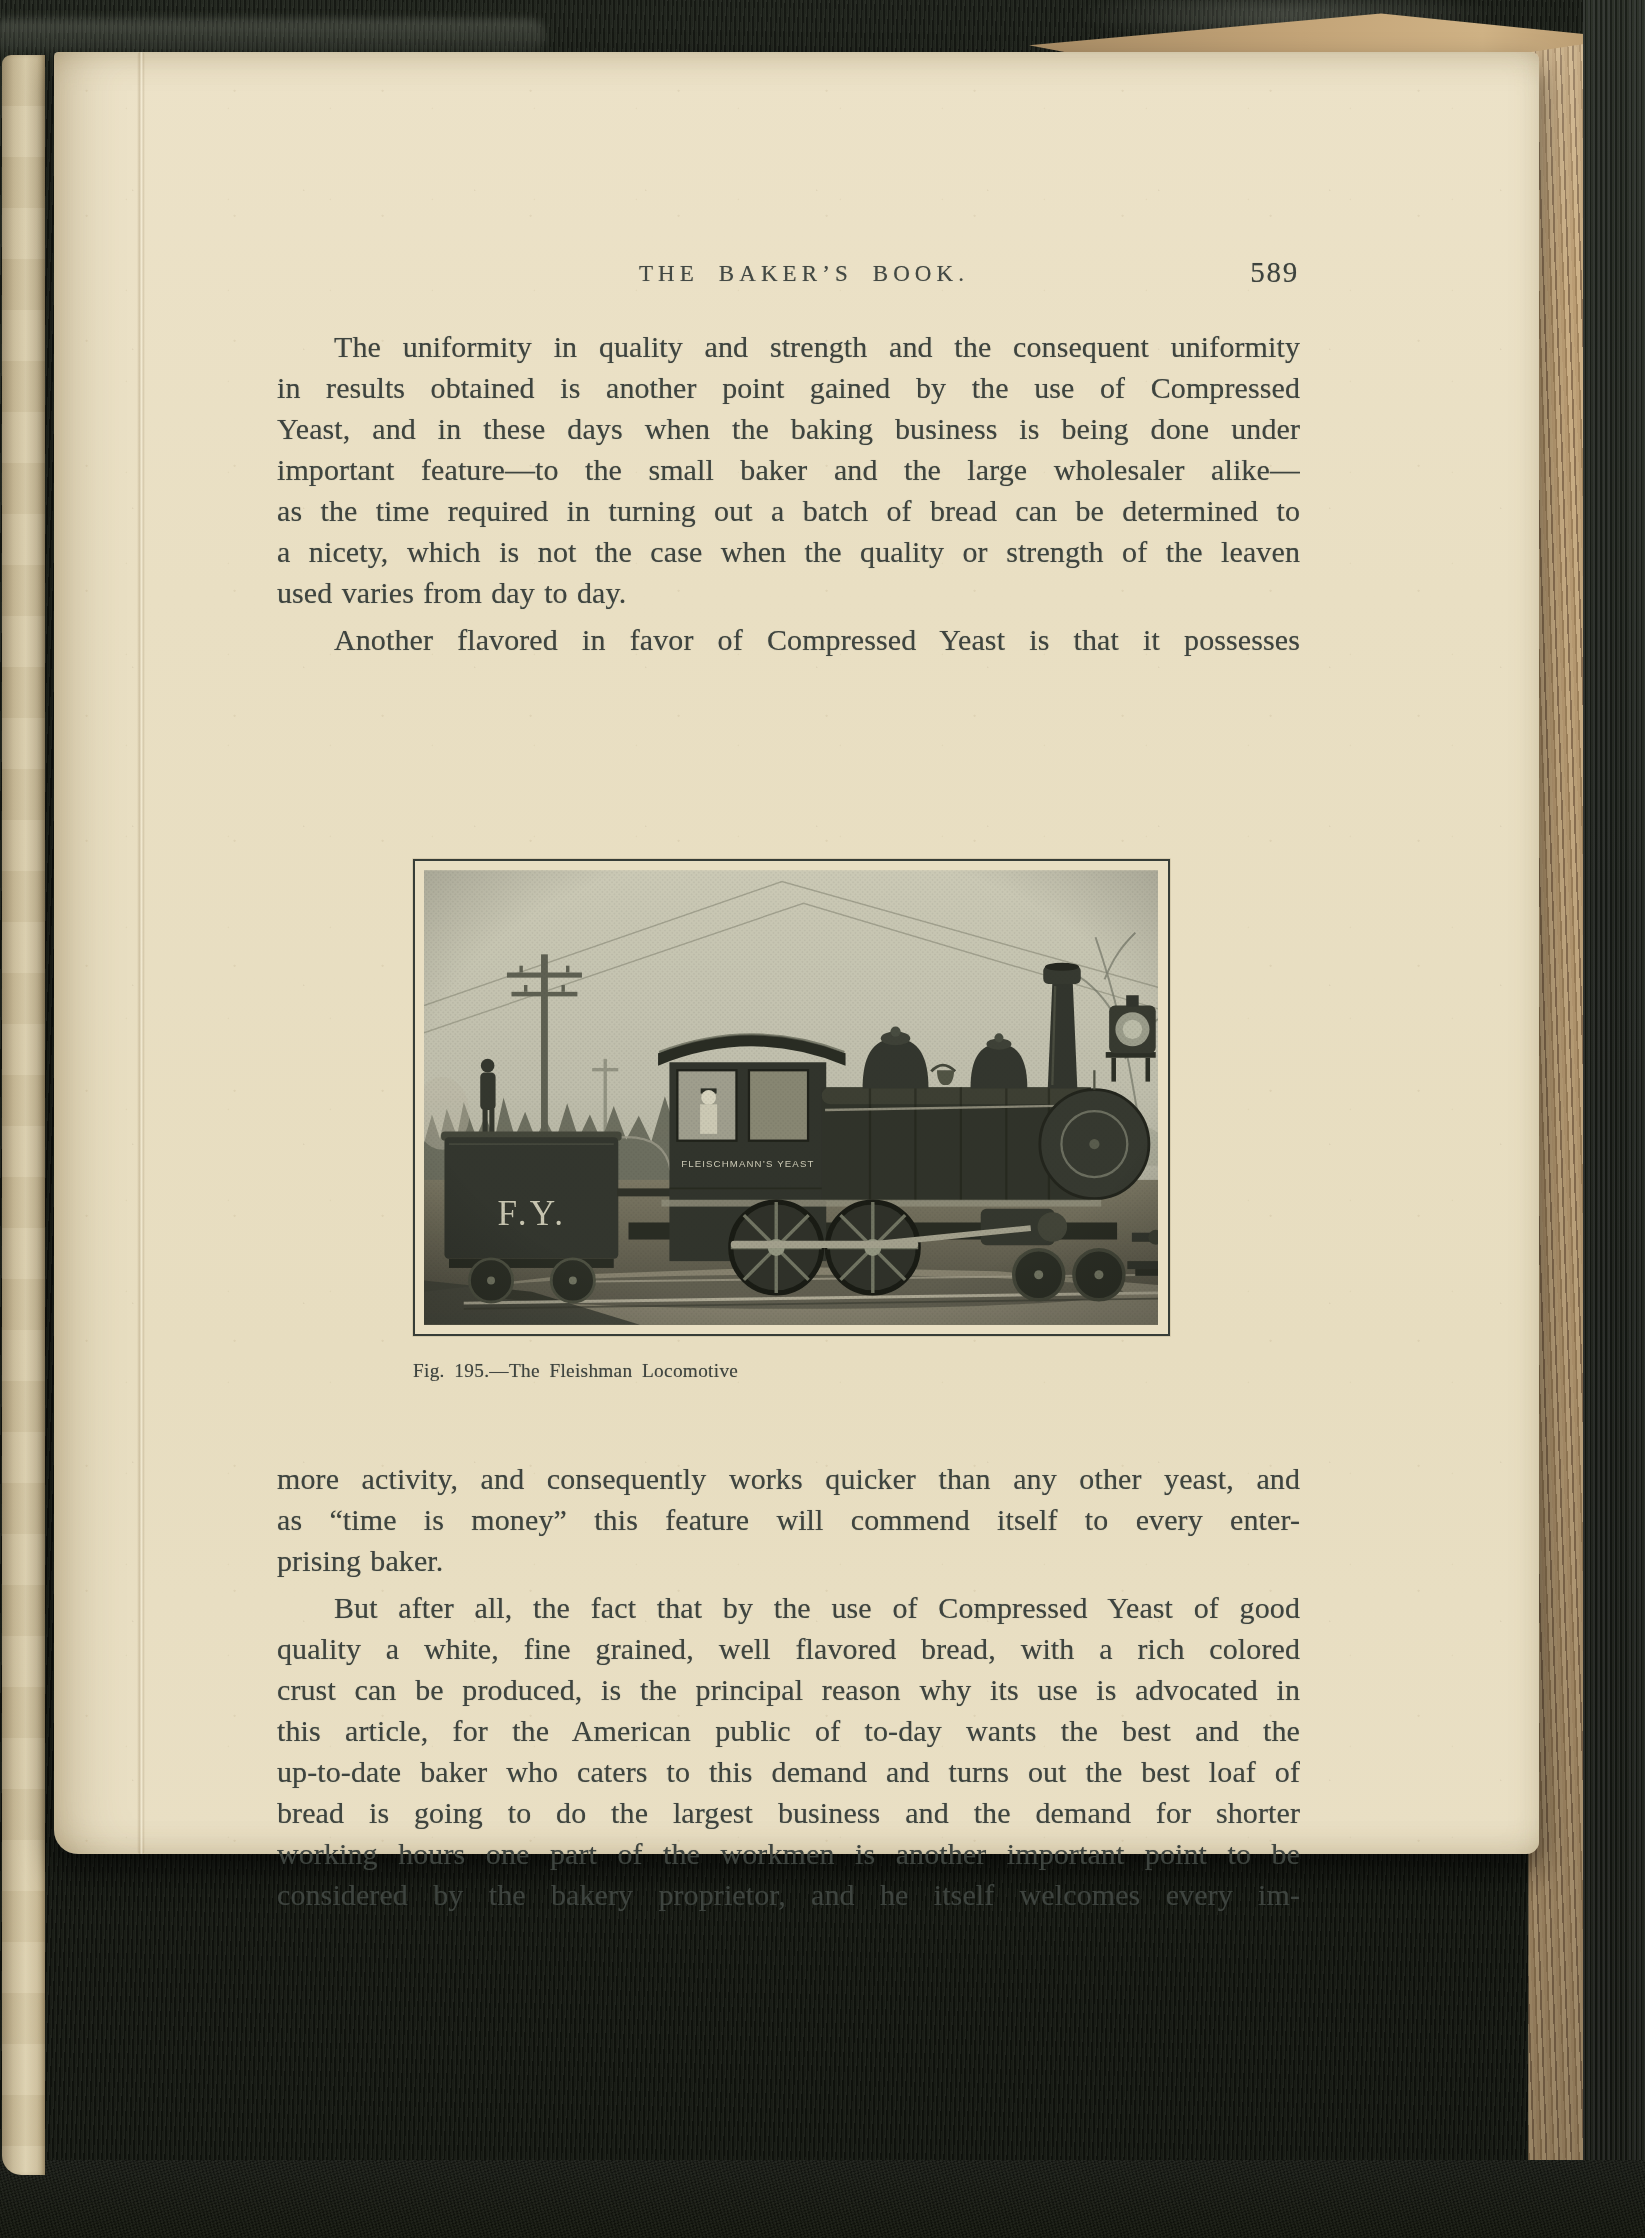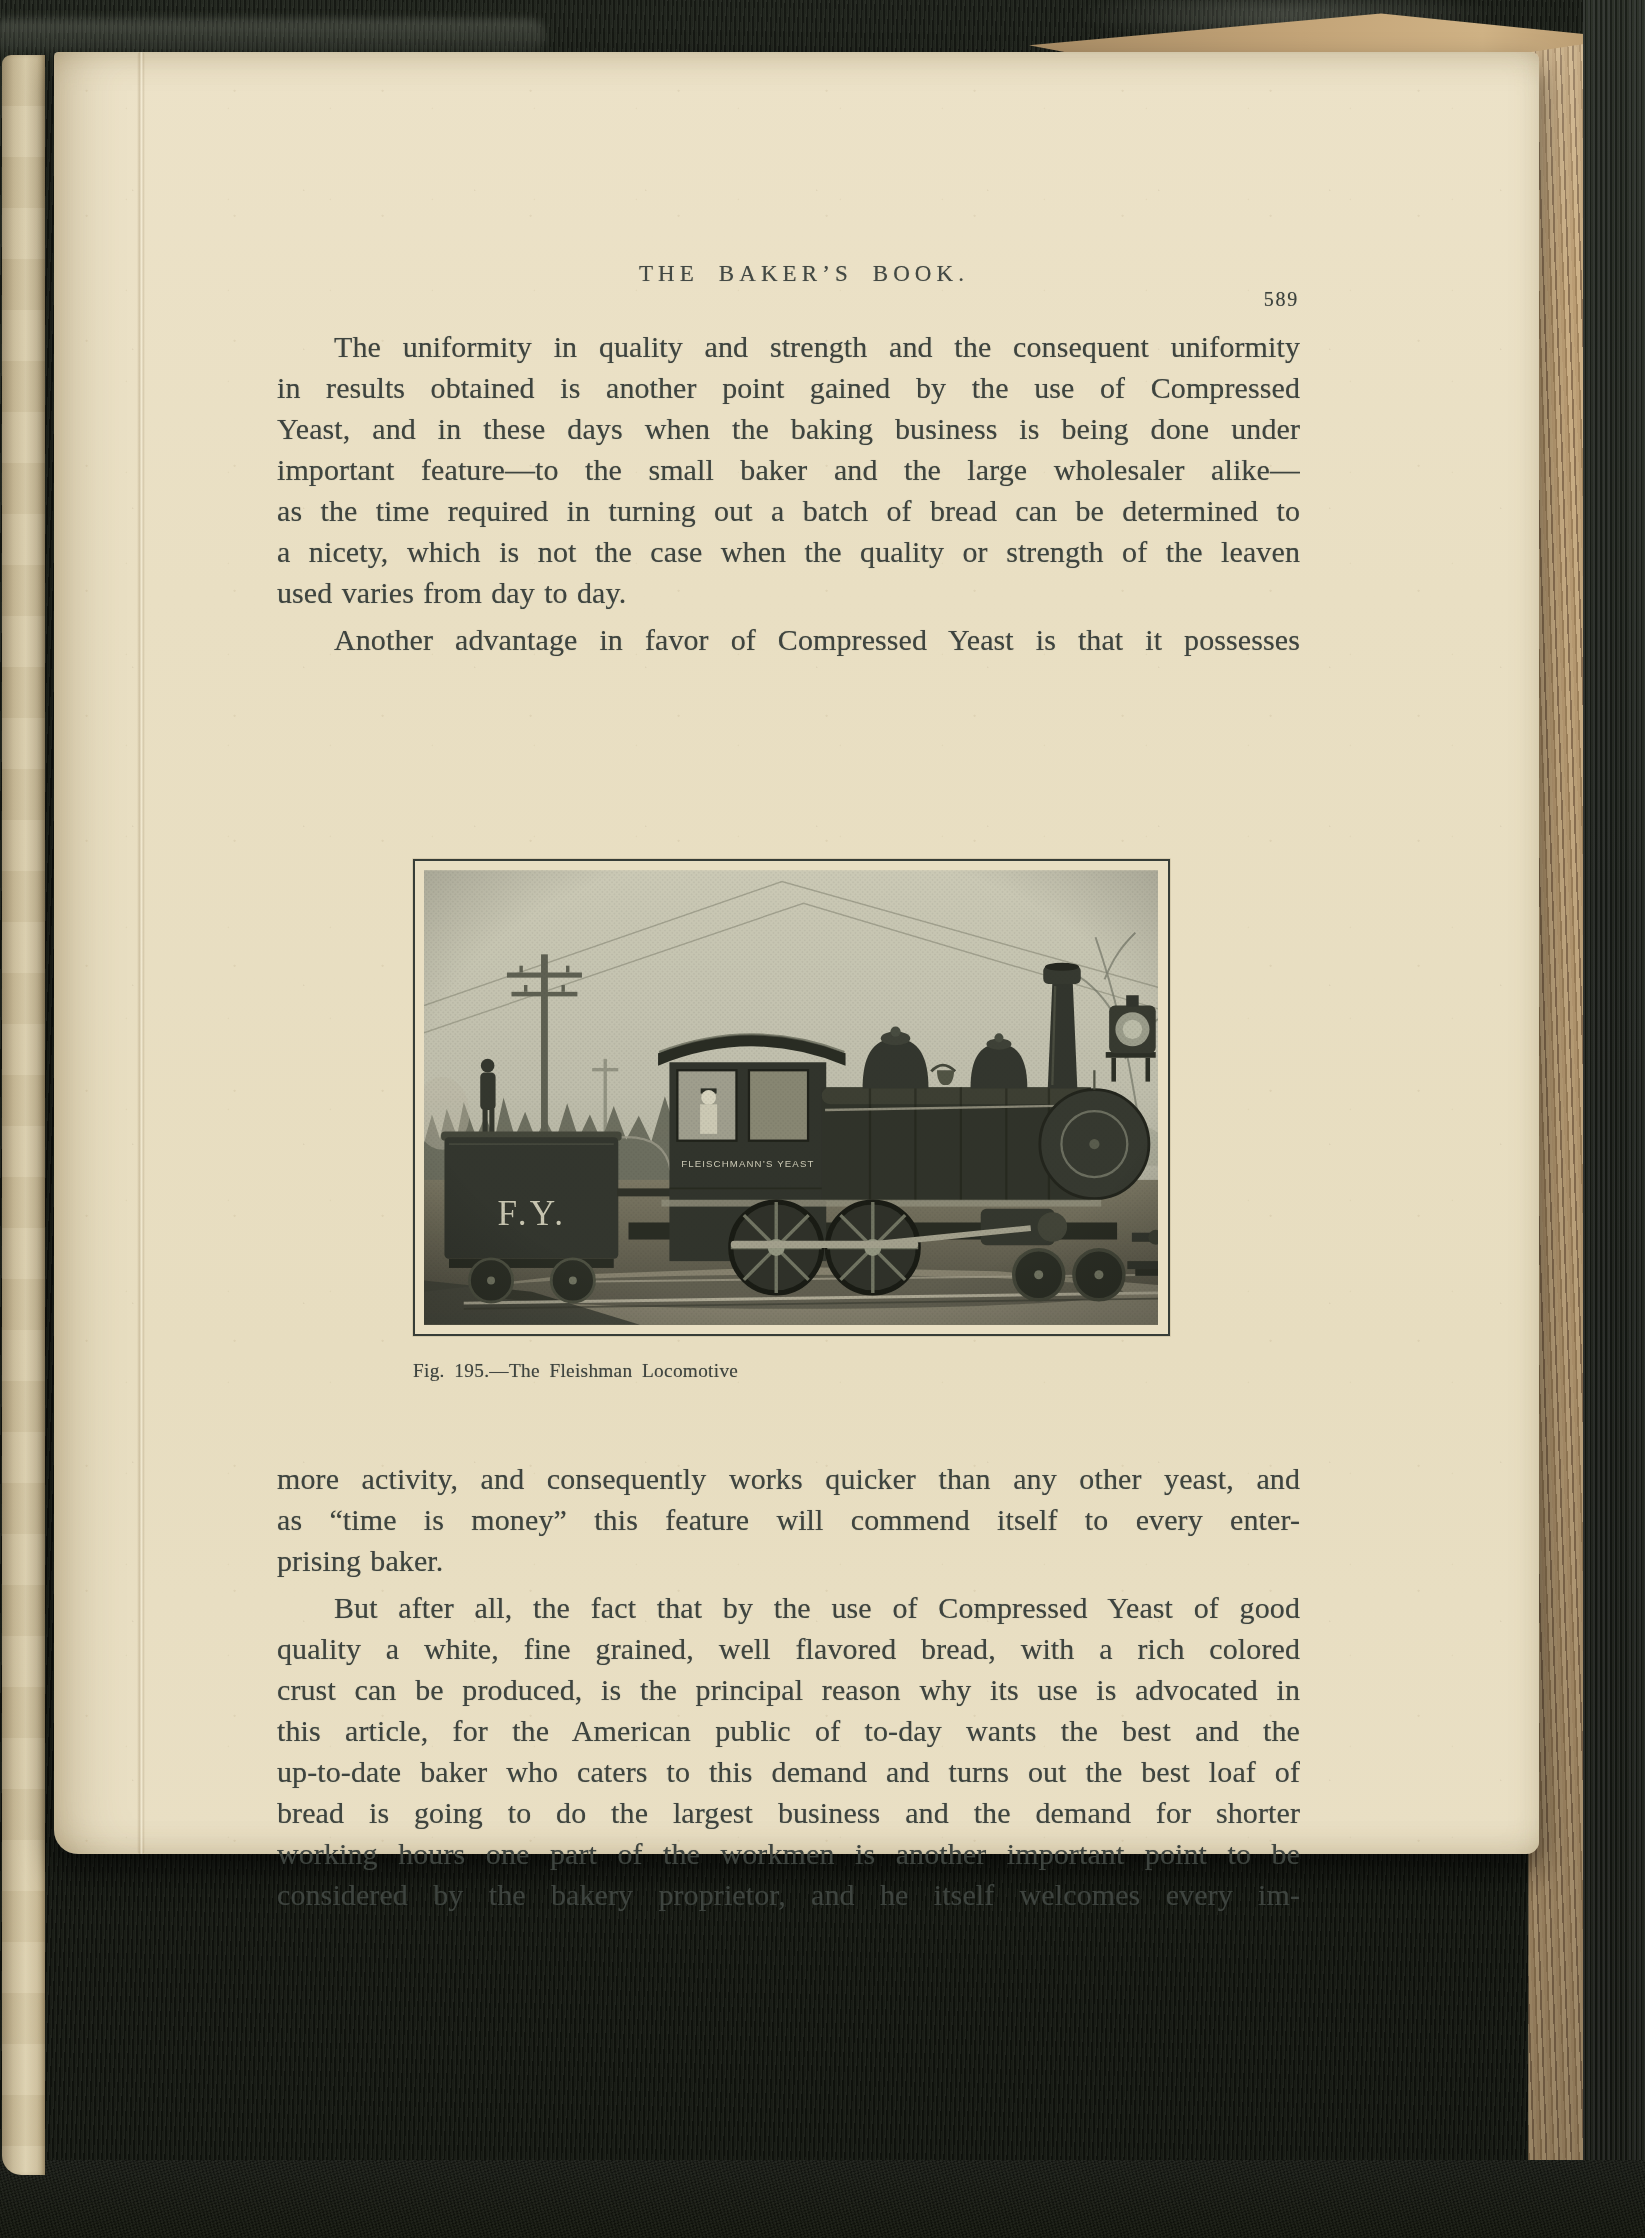--- a/index.html
+++ b/index.html
@@ -83,23 +83,22 @@
   }
 
   .running-head { position:absolute; left:223px; top:206px; width:1023px; height:40px; }
   .head-title {
     position:absolute; left:31px; right:0; top:3.4px; text-align:center;
     font-size:23px; letter-spacing:5.1px; word-spacing:9px; color:#434944;
     text-shadow:0 0 0.7px rgba(62,68,63,0.5);
   }
   .page-number {
     position:absolute; right:1.1px; top:-2.3px;
-    font-size:20px; letter-spacing:1.7px; color:#3d433e;
+    font-size:29px; letter-spacing:1.7px; color:#3d433e;
     text-shadow:0 0 0.7px rgba(62,68,63,0.5);
-    margin-top:32px;
   }
 
   .text-block { position:absolute; left:223px; width:1023px; }
   .tb1 { top:274px; }
   .tb2 { top:1406px; }
   .para + .para { margin-top:5.7px; }
   .line {
     height:41px; line-height:41px; font-size:30px;
     text-align:justify; text-align-last:justify;
     overflow:hidden; white-space:nowrap;
@@ -144,21 +143,21 @@
     <div class="para">
       <div class="line ind">The uniformity in quality and strength and the consequent uniformity</div>
       <div class="line">in results obtained is another point gained by the use of Compressed</div>
       <div class="line">Yeast, and in these days when the baking business is being done under</div>
       <div class="line">important feature—to the small baker and the large wholesaler alike—</div>
       <div class="line">as the time required in turning out a batch of bread can be determined to</div>
       <div class="line">a nicety, which is not the case when the quality or strength of the leaven</div>
       <div class="line last">used varies from day to day.</div>
     </div>
     <div class="para">
-      <div class="line ind">Another advantage in favor of Compressed Yeast is that it possesses</div>
+      <div class="line ind">Another flavored in favor of Compressed Yeast is that it possesses</div>
     </div>
   </div>
 
   <figure class="figure">
     <div class="photo-frame">
       <svg width="734" height="455" viewBox="0 0 1292 800" xmlns="http://www.w3.org/2000/svg">
         <defs>
           <linearGradient id="sky" x1="0" y1="0" x2="0" y2="1">
             <stop offset="0" stop-color="#cbc9b6"></stop>
               <stop offset="0.7" stop-color="#bdbcab"></stop>

